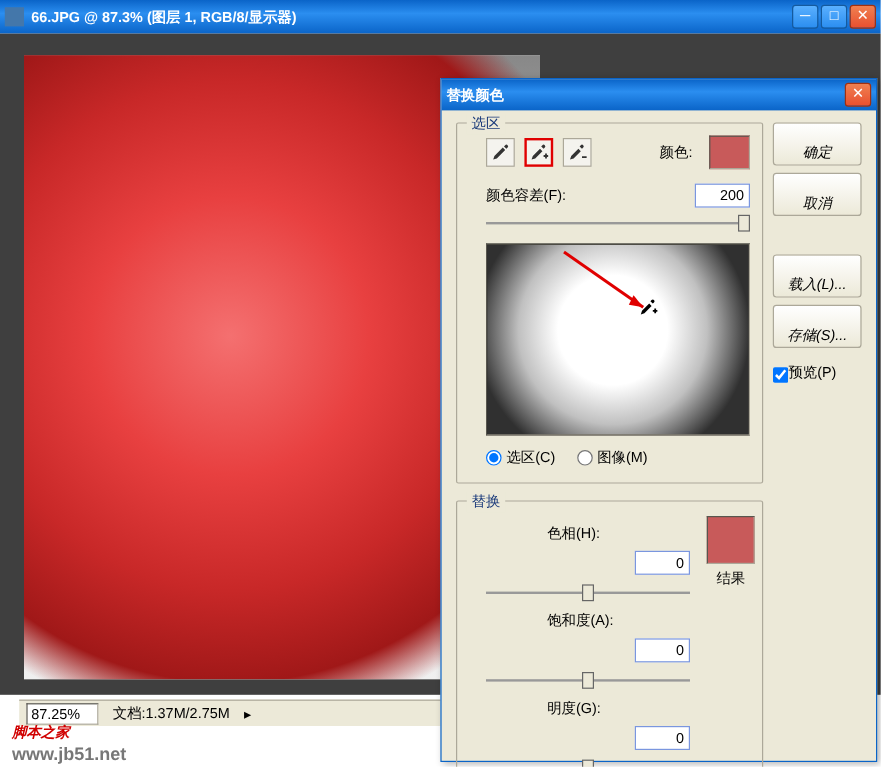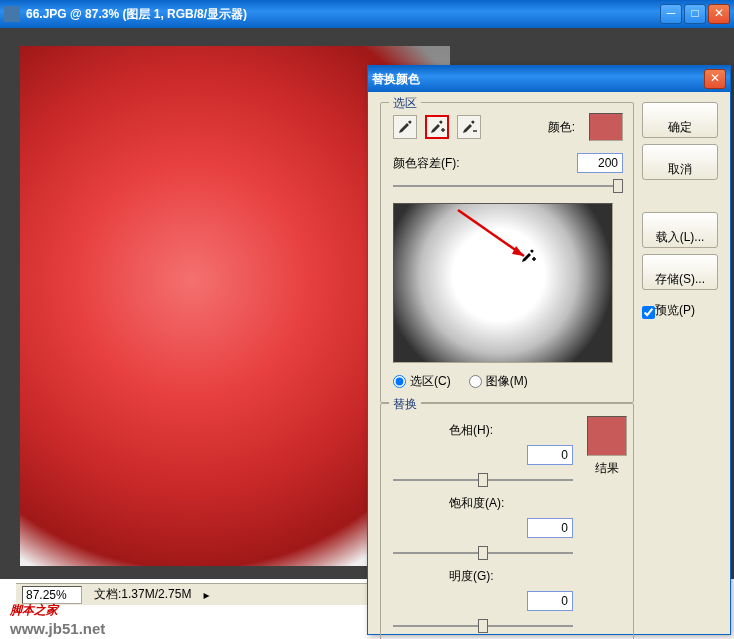--- a/index.html
+++ b/index.html
@@ -22,21 +22,21 @@
 .statusbar { position: absolute; left: 16px; bottom: 34px; width: 370px; height: 22px; background: #ece9d8; border-top: 1px solid #aca899; display: flex; align-items: center; padding: 0 6px; gap: 12px; }
 .zoom-input { width: 60px; border: 1px inset #aca899; padding: 1px 3px; background: #fff; }
 
 
 .dialog { position: absolute; left: 367px; top: 65px; width: 364px; height: 570px; background: #ece9d8; border: 1px solid #0a64c8; box-shadow: 2px 2px 6px rgba(0,0,0,0.3); }
 .dialog .titlebar { height: 26px; }
 .dialog-body { padding: 10px 12px 10px 12px; display: flex; gap: 8px; }
 .dialog-main { flex: 1; }
 .dialog-side { width: 76px; display: flex; flex-direction: column; gap: 6px; }
 
-.group { border: 1px solid #aca899; border-radius: 2px; padding: 10px 10px 12px 12px; position: relative; }
+.group { border: 1px solid #aca899; border-radius: 2px; padding: 10px 10px 12px 24px; margin-bottom: 14px; position: relative; }
 .group-title { position: absolute; top: -8px; left: 8px; background: #ece9d8; padding: 0 4px; color: #1a3a7a; }
 
 .eyedroppers { display: flex; align-items: center; gap: 8px; margin-bottom: 12px; }
 .ed-btn { width: 24px; height: 24px; border: 1px solid #aca899; background: #f4f3ee; display: flex; align-items: center; justify-content: center; cursor: pointer; }
 .ed-btn.sel { border: 2px solid #e00000; }
 .ed-svg { width: 16px; height: 16px; }
 .color-label { margin-left: auto; margin-right: 6px; }
 .swatch { width: 34px; height: 28px; border: 1px inset #aca899; cursor: pointer; }
 
 .row { display: flex; align-items: center; margin: 6px 0; gap: 6px; }
@@ -47,21 +47,21 @@
 .slider-thumb { position: absolute; top: 0; width: 10px; height: 14px; background: #ece9d8; border: 1px solid #666; cursor: pointer; }
 
 .preview { width: 220px; height: 160px; border: 1px inset #aca899; margin: 10px 0 10px 0; background:
   radial-gradient(circle at 48% 45%, #ffffff 0%, #ffffff 32%, #c0c0c0 55%, #303030 80%),
   #000; position: relative; }
 .arrow { position: absolute; left: 60px; top: 2px; width: 80px; height: 60px; pointer-events: none; }
 
 .radios { display: flex; gap: 18px; margin-top: 8px; }
 .radios label { display: flex; align-items: center; gap: 4px; cursor: pointer; }
 
-.btn { height: 36px; border: 1px solid #aca899; background: linear-gradient(#fff,#ece9d8); border-radius: 3px; cursor: pointer; padding: 16px 4px; }
+.btn { height: 36px; border: 1px solid #aca899; background: linear-gradient(#fff,#ece9d8); border-radius: 3px; cursor: pointer; padding: 16px 4px; font-style: italic; }
 .checkbox-row { display: flex; align-items: flex-end; gap: 0; margin-top: 6px; }
 
 .replace-row { display: flex; align-items: center; gap: 6px; margin: 8px 0; position: relative; flex-direction: column; }
 .replace-row label { width: 68px; }
 .result-block { position: absolute; right: -58px; top: -6px; width: 48px; text-align: center; }
 .result-swatch { width: 40px; height: 40px; border: 1px inset #aca899; margin: 0 auto 4px auto; cursor: pointer; }
 
 .footer-wm { position: absolute; left: 10px; bottom: 2px; color: #d00000; font-size: 22px; font-weight: bold; font-style: italic; }
 .footer-wm .sub { color: #777; font-size: 15px; font-style: normal; display: block; }
 </style>

